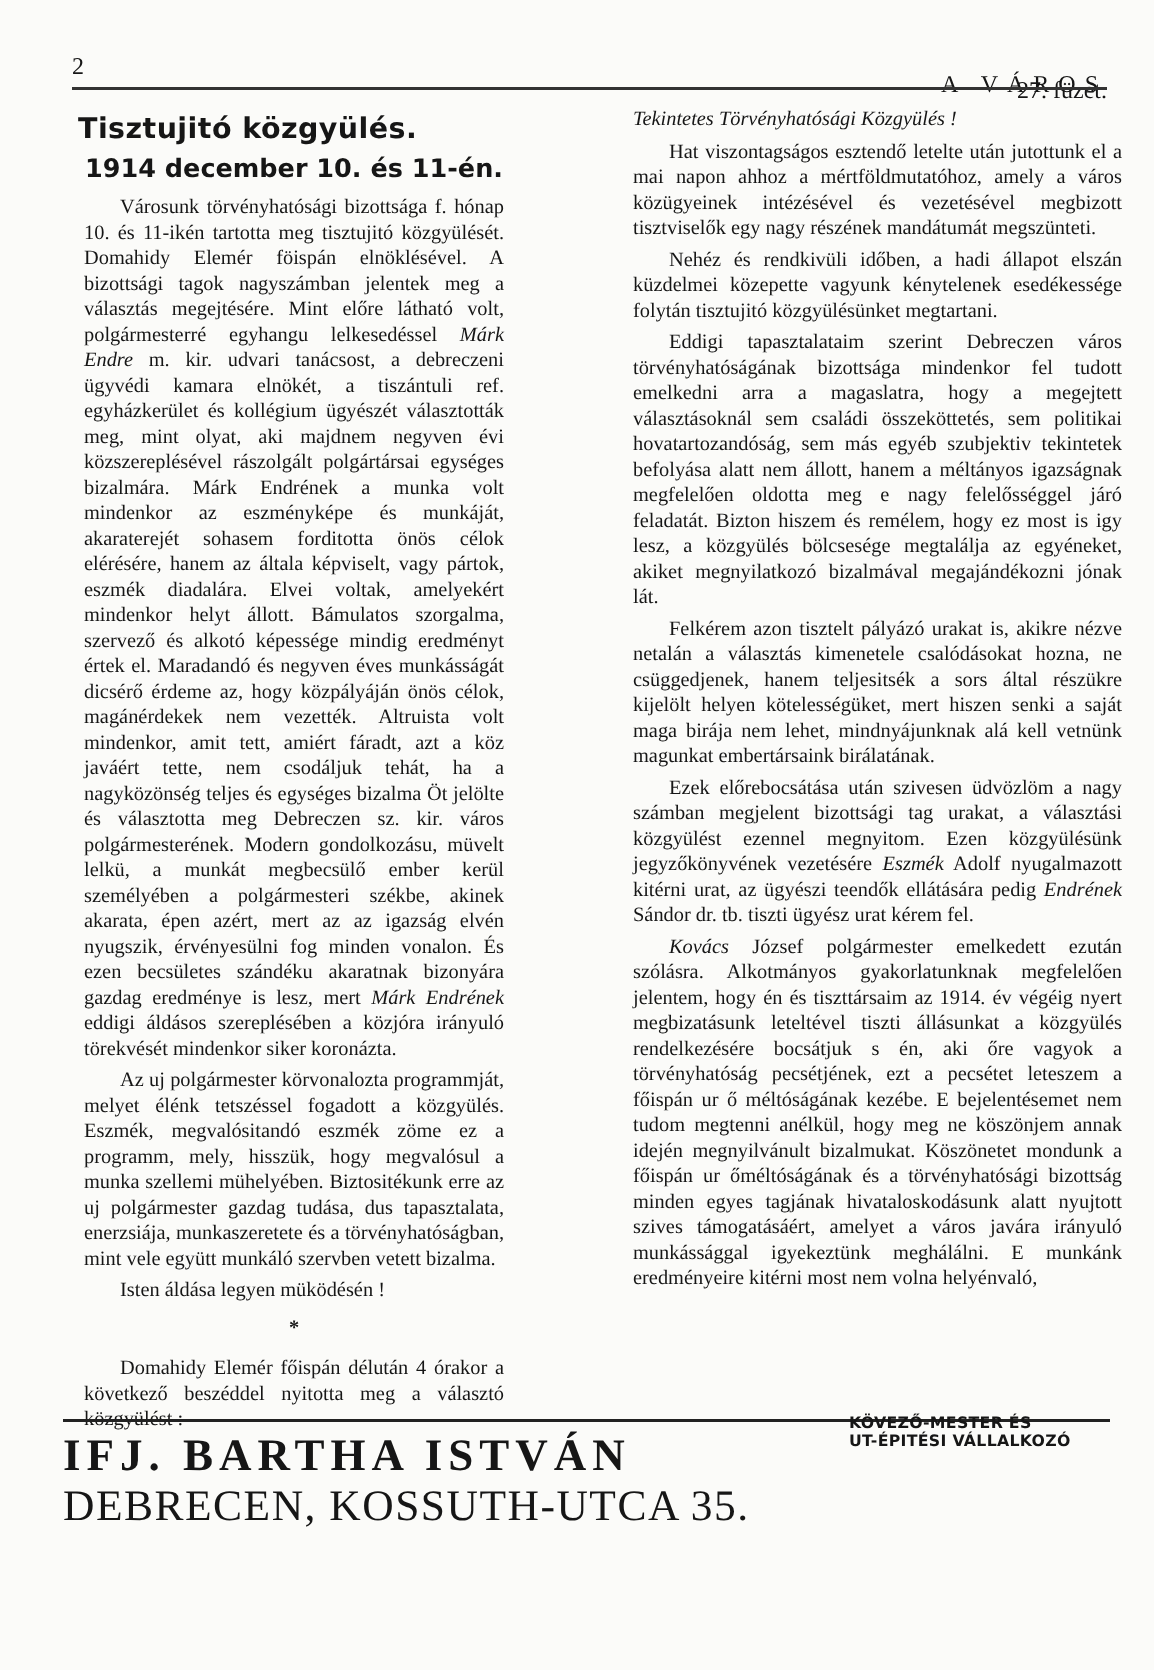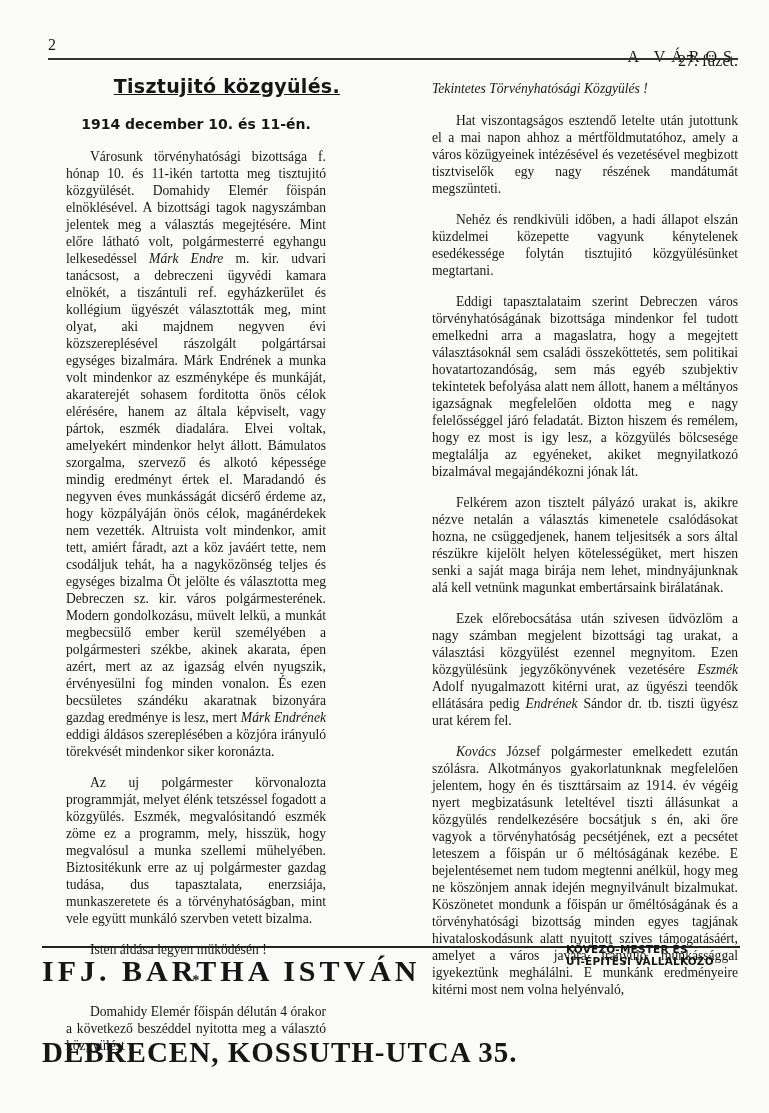--- a/index.html
+++ b/index.html
@@ -18,48 +18,48 @@
   }
   .running-head .pg { position: absolute; left: 0; top: 0; }
   .running-head .title { position: absolute; left: 0; width: 100%; top: 12px; text-align: right; letter-spacing: 6px; }
   .running-head .issue { position: absolute; right: 0; top: 0; margin-top: 16px; }
   .head-rule { position: absolute; left: 48px; top: 58px; width: 690px; height: 2px; background: #333; }
 
   .col { position: absolute; top: 66px; font-size: 13.6px; line-height: 17px; text-align: justify; }
   .col-left { left: 52px; width: 288px; }
   .col-right { left: 418px; width: 334px; }
 
-  .col p { margin: 14px; text-indent: 24px; }
+  .col p { margin: 4px; text-indent: 24px; }
 
   .article-title {
-    text-align: right; font-family: "DejaVu Sans", sans-serif; font-weight: bold;
-    font-size: 19px; line-height: 24px; margin: 8px 0 4px 0; letter-spacing: 0.3px; text-decoration: underline;
+    text-align: left; font-family: "DejaVu Sans", sans-serif; font-weight: bold;
+    font-size: 19px; line-height: 24px; margin: 8px 0 4px 0; letter-spacing: 0.3px;
   }
   .article-date {
     text-align: center; font-family: "DejaVu Sans", sans-serif; font-weight: bold;
-    font-size: 14px; line-height: 20px; margin: 16px 0 6px 0;
+    font-size: 17px; line-height: 20px; margin: 5px 0 6px 0;
   }
   .asterisk { text-align: center; margin: 8px 0 10px 0; font-weight: bold; }
 
   .salutation { font-style: italic; font-size: 13.6px; line-height: 18px; margin: 10px 0 16px 8px; text-indent: 0 !important; }
 
   .ad-rule { position: absolute; left: 42px; top: 946px; width: 698px; height: 2px; background: #222; }
   .ad-name {
     position: absolute; left: 42px; top: 952px; width: 520px;
     font-family: "Liberation Serif", "DejaVu Serif", serif; font-weight: bold;
     font-size: 30px; line-height: 38px; letter-spacing: 4px; white-space: nowrap;
   }
   .ad-trade {
     position: absolute; left: 566px; top: 943px; width: 180px;
     font-family: "DejaVu Sans", sans-serif; font-weight: bold; font-size: 10.5px; line-height: 12px;
     letter-spacing: 0.2px;
   }
   .ad-address {
-    position: absolute; left: 42px; top: 1036px; width: 700px;
-    font-family: "Liberation Serif", "DejaVu Serif", serif; font-weight: bold;
+    position: absolute; left: 42px; top: 988px; width: 700px;
+    font-family: "Liberation Serif", "DejaVu Serif", serif; font-weight: normal;
     font-size: 29px; line-height: 32px; letter-spacing: 1px; white-space: nowrap;
   }
   .ad-body {
     position: absolute; left: 42px; top: 1024px; width: 698px;
     font-family: "Liberation Serif", "DejaVu Serif", serif; font-weight: bold;
     font-size: 15.2px; line-height: 18px; text-align: justify;
   }
   em { font-style: italic; }
 </style>
 </head>

